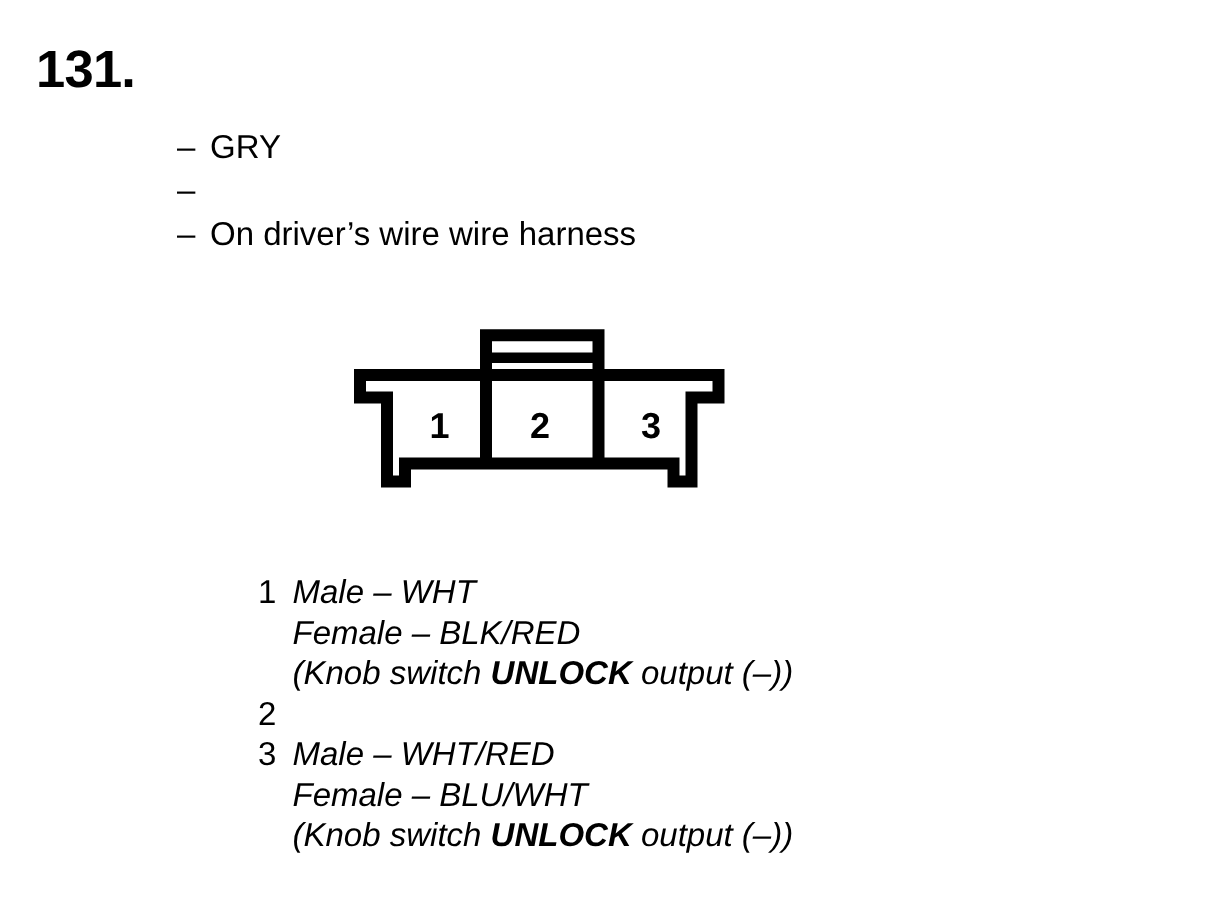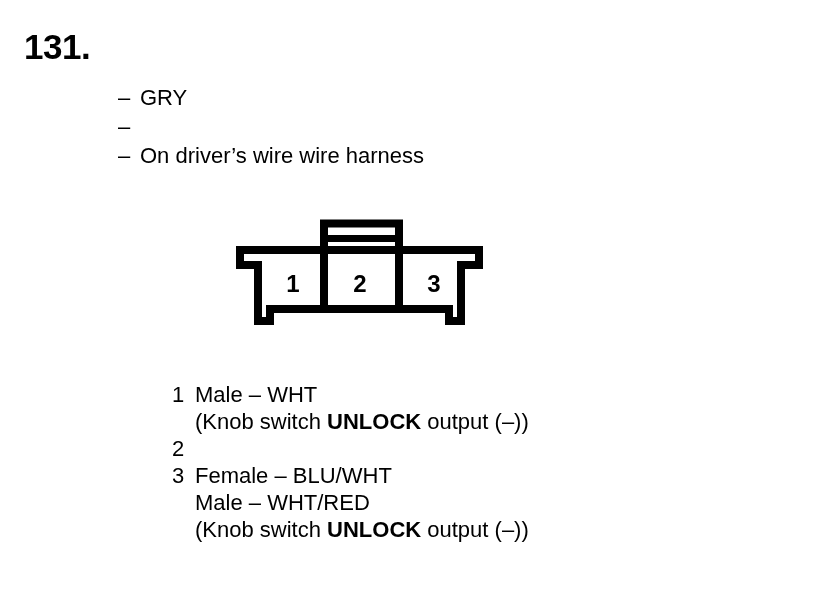--- a/index.html
+++ b/index.html
@@ -57,21 +57,21 @@
     top: 381px;
     font-size: 22px;
     line-height: 27px;
   }
   .pin-row { display: flex; }
   .pin-num {
     display: inline-block;
     width: 23px;
     flex: none;
   }
-  .pin-line { white-space: nowrap; }
+  .pin-line { white-space: nowrap; font-style: italic; }
   .pin-line b { font-weight: bold; margin-top: 20px; }
 </style>
 </head>
 <body>
 
 <div class="page">
 
   <div class="title">
     <span class="title-num">131.</span>
   </div>
@@ -101,37 +101,40 @@
 
   <div class="pins">
 
     <div class="pin-row">
       <span class="pin-num">1</span>
       <div class="pin-lines">
         <div class="pin-line">
           <span>Male – WHT</span>
         </div>
         <div class="pin-line">
+          <span>Female – BLK/RED</span>
+        </div>
+        <div class="pin-line">
           <span>(Knob switch </span><b>UNLOCK</b><span> output (–))</span>
         </div>
       </div>
     </div>
 
     <div class="pin-row">
       <span class="pin-num">2</span>
     </div>
 
     <div class="pin-row">
       <span class="pin-num">3</span>
       <div class="pin-lines">
         <div class="pin-line">
-          <span>Female – BLU/WHT</span>
+          <span>Male – WHT/RED</span>
         </div>
         <div class="pin-line">
-          <span>Male – WHT/RED</span>
+          <span>Female – BLU/WHT</span>
         </div>
         <div class="pin-line">
           <span>(Knob switch </span><b>UNLOCK</b><span> output (–))</span>
         </div>
       </div>
     </div>
 
   </div>
 
 </div>

